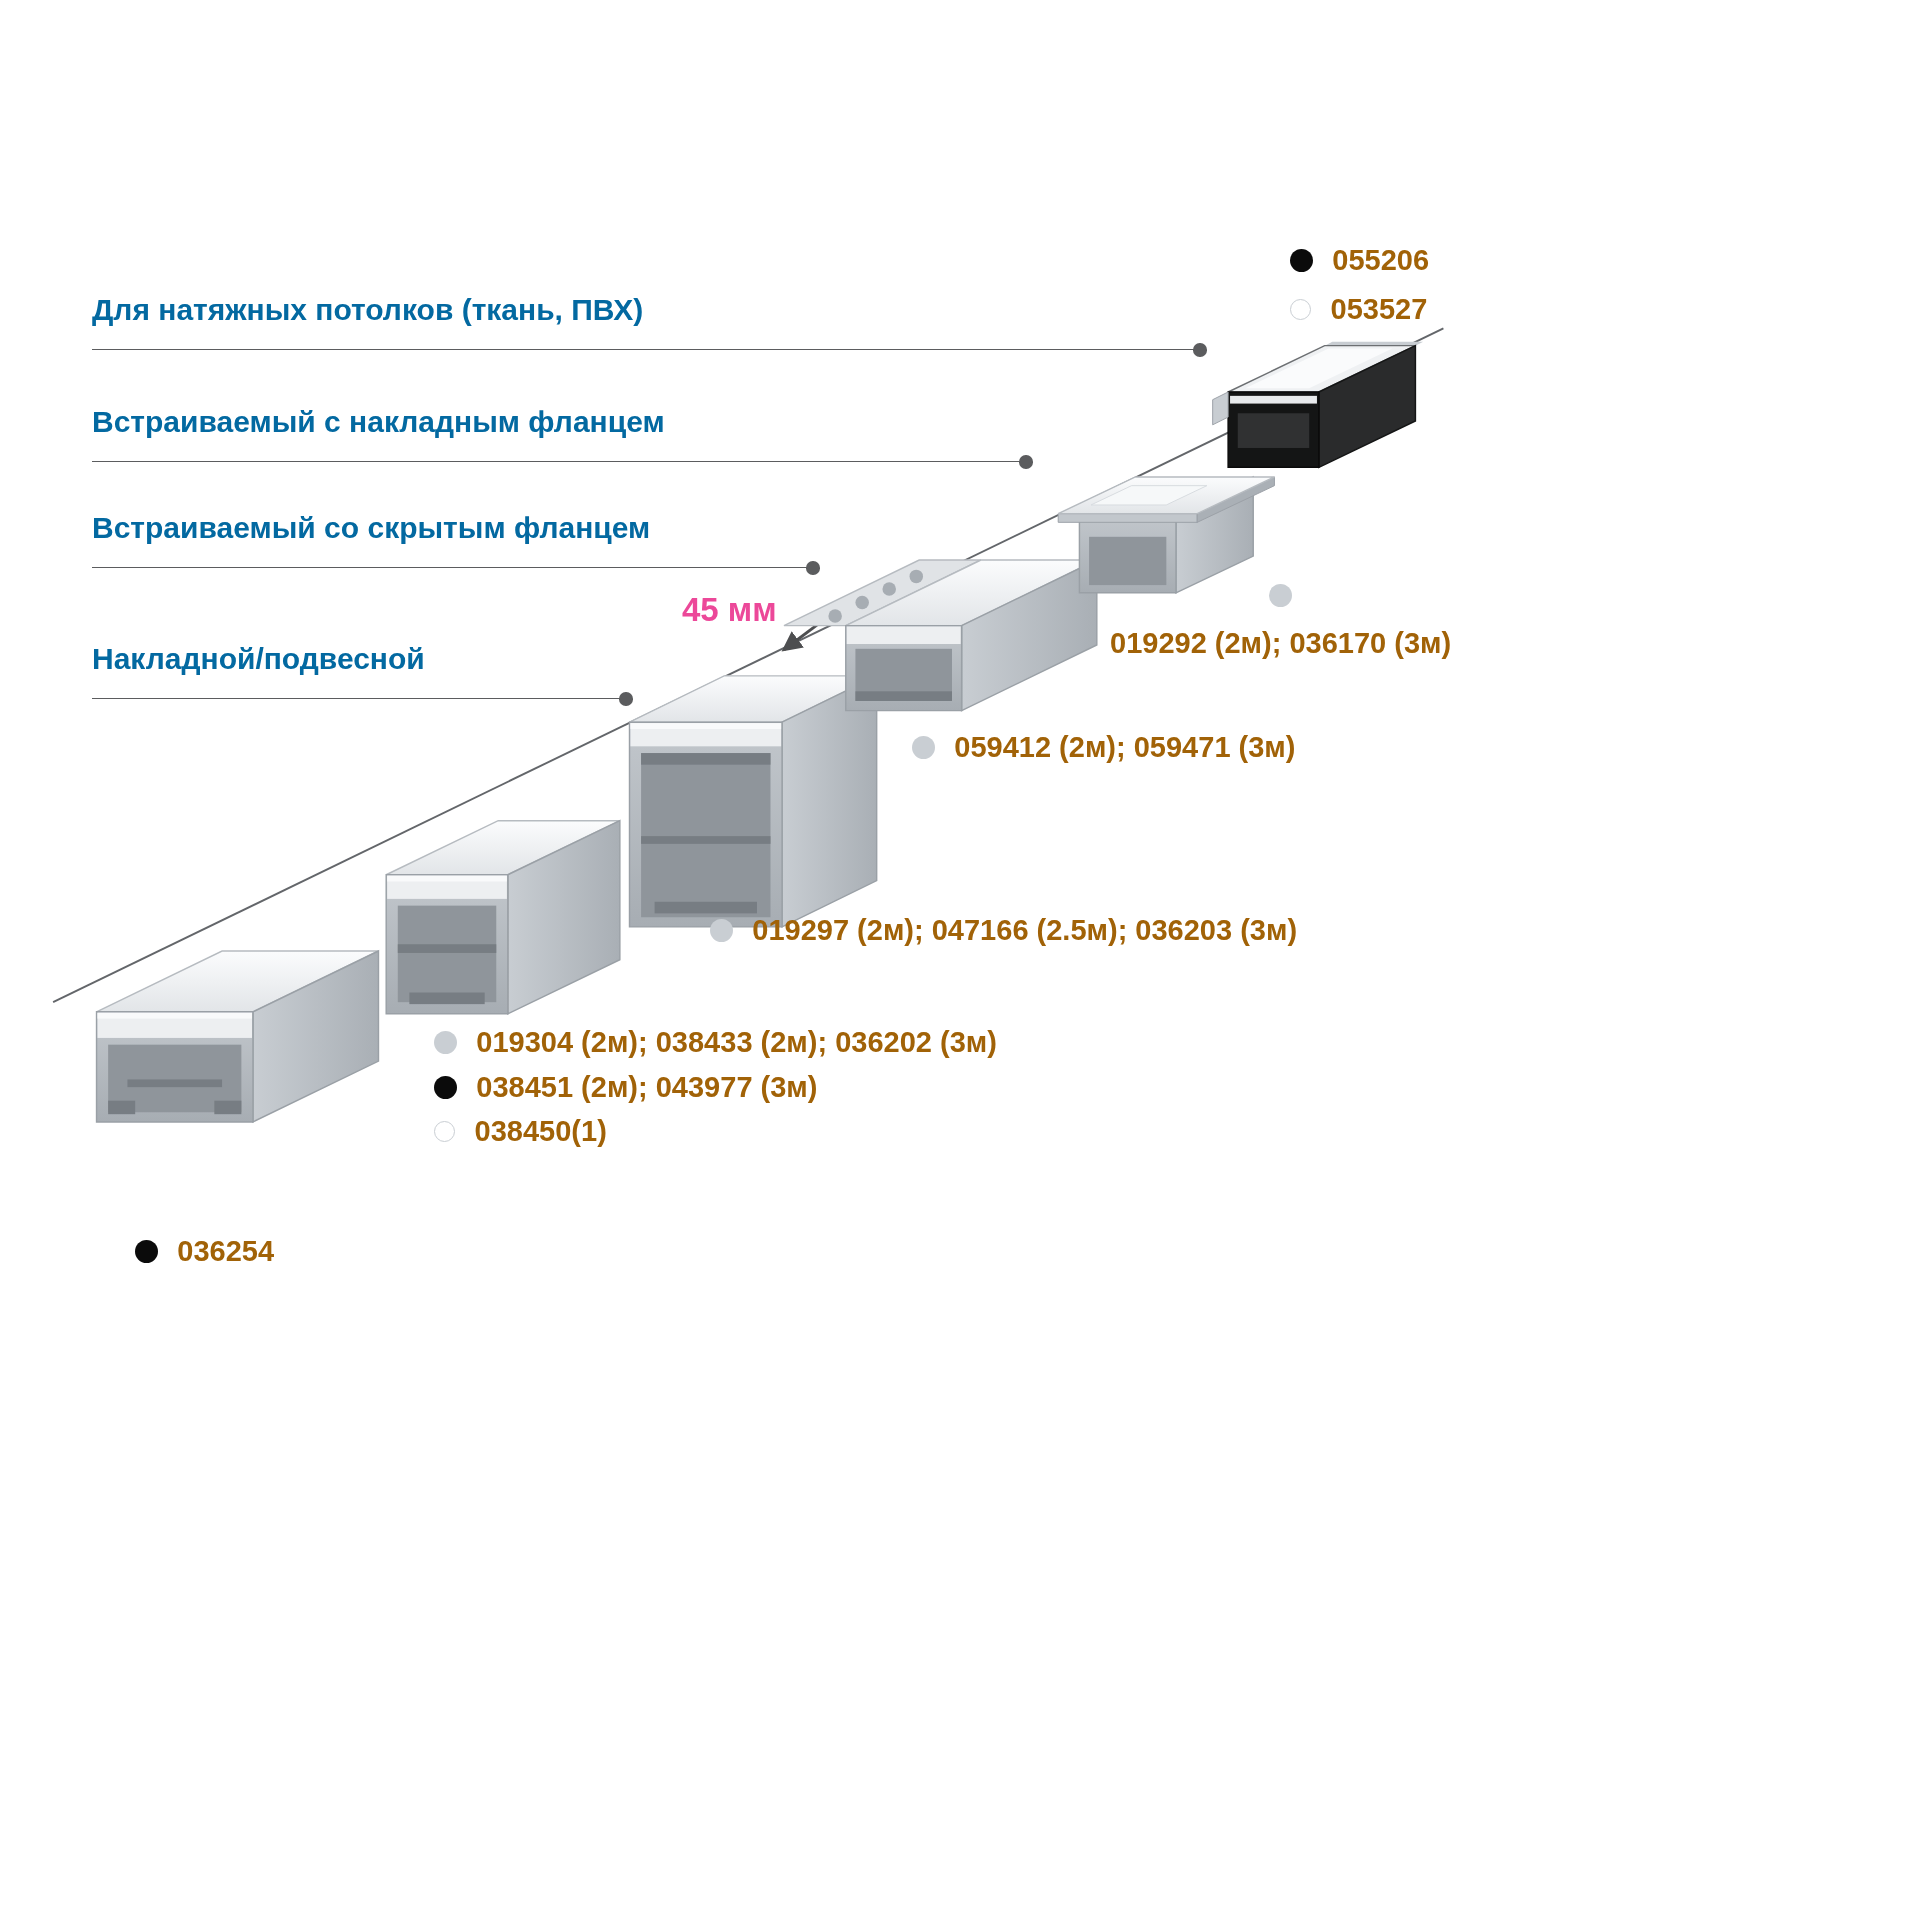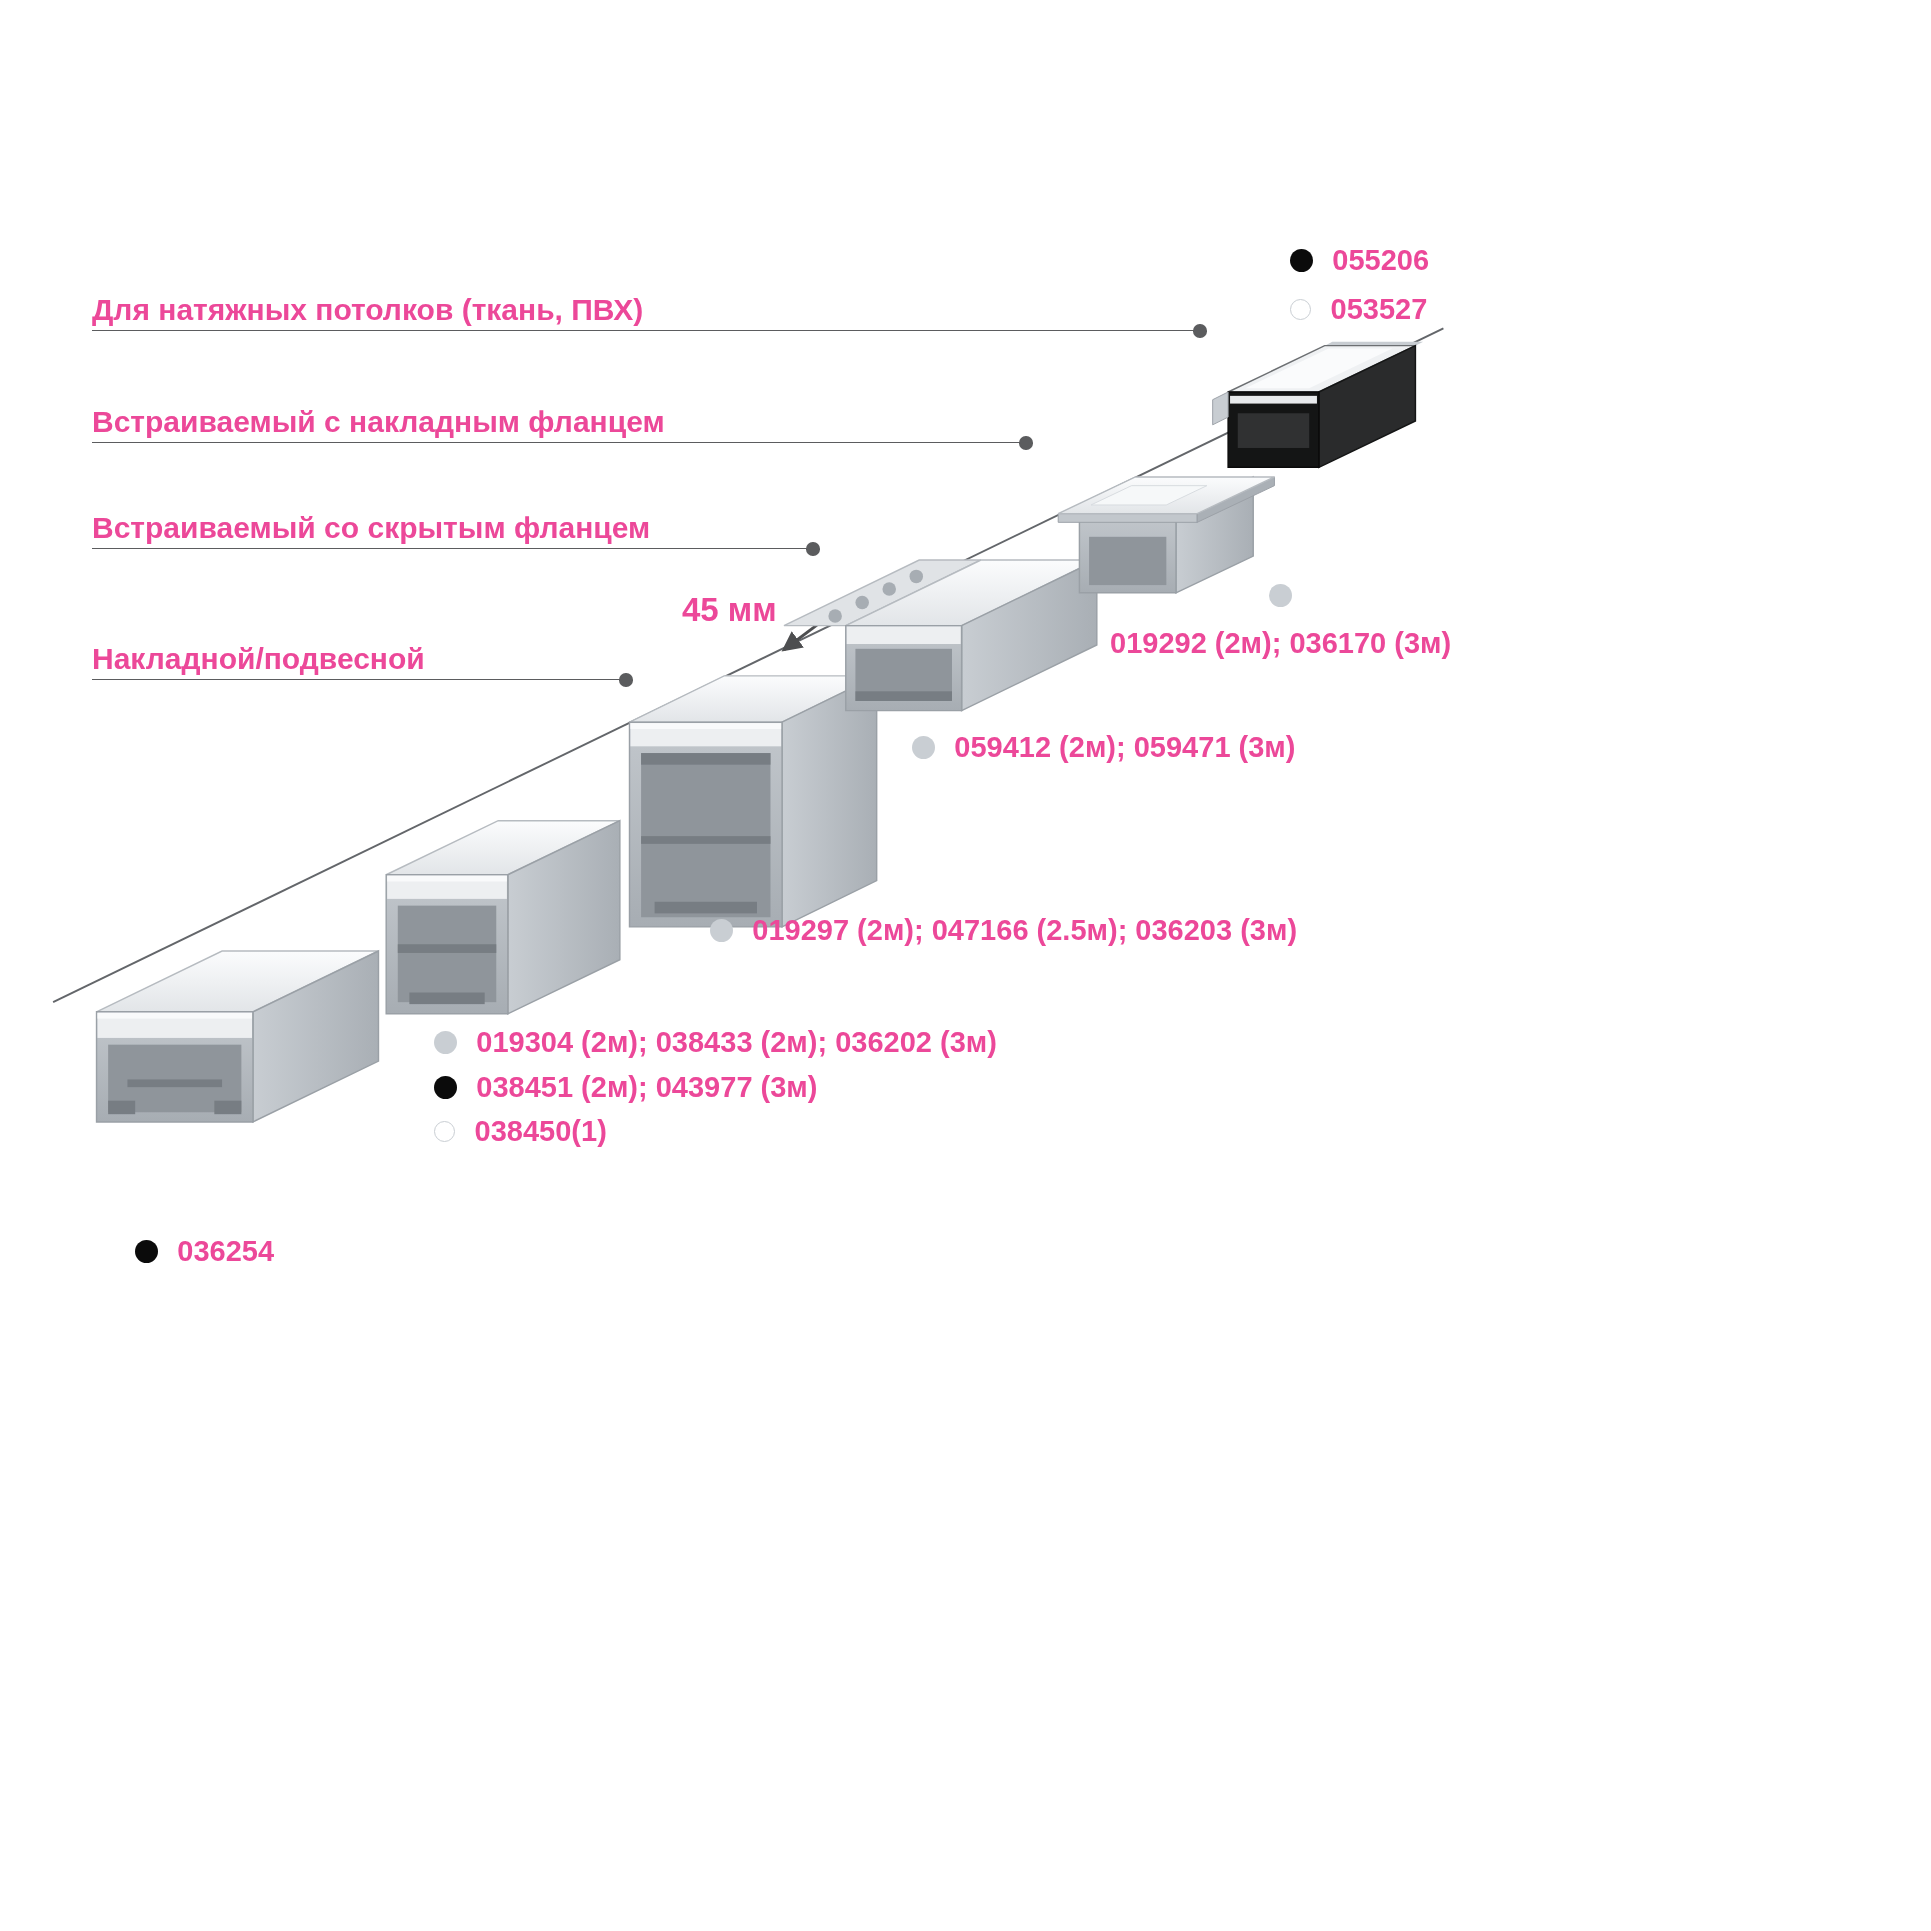--- a/index.html
+++ b/index.html
@@ -3,31 +3,31 @@
 <meta charset="utf-8">
 <style>
   html,body{margin:0;padding:0;background:#ffffff;}
   .stage{
     position:relative;width:1931px;height:1931px;background:#ffffff;overflow:hidden;
     font-family:"Liberation Sans", sans-serif;color:#4d4e50;
   }
   svg.scene{position:absolute;left:0;top:0;}
   
   .cat{
-    position:absolute;border-bottom:1.9px solid #5b5c5e;padding-bottom:3px;
-    font-size:30px;font-weight:700;line-height:35px;color:#ec4899;white-space:nowrap;
+    position:absolute;border-bottom:1.9px solid #5b5c5e;padding-bottom:22px;
+    font-size:30px;font-weight:700;line-height:35px;color:#0369a1;white-space:nowrap;
   }
   .cat .cat-dot{
     position:absolute;right:-6.8px;bottom:-7.7px;width:13.5px;height:13.5px;border-radius:50%;
     background:#5b5c5e;
   }
   
   .code-row{
     position:absolute;display:flex;align-items:center;gap:19.3px;
-    font-size:29px;font-weight:700;line-height:35px;color:#ec4899;white-space:nowrap;
+    font-size:29px;font-weight:700;line-height:35px;color:#a16207;white-space:nowrap;
   }
   .dot{width:23px;height:23px;border-radius:50%;flex:0 0 auto;}
   .dot.gray{background:#c9ced3;}
   .dot.black{background:#0b0b0b;}
   .dot.white{background:#ffffff;border:1.9px solid #c9ced3;width:19.3px;height:19.3px;}
   .dim-label{
     position:absolute;font-size:33px;font-weight:700;color:#ec4899;white-space:nowrap;
   }
 </style>
 </head>

